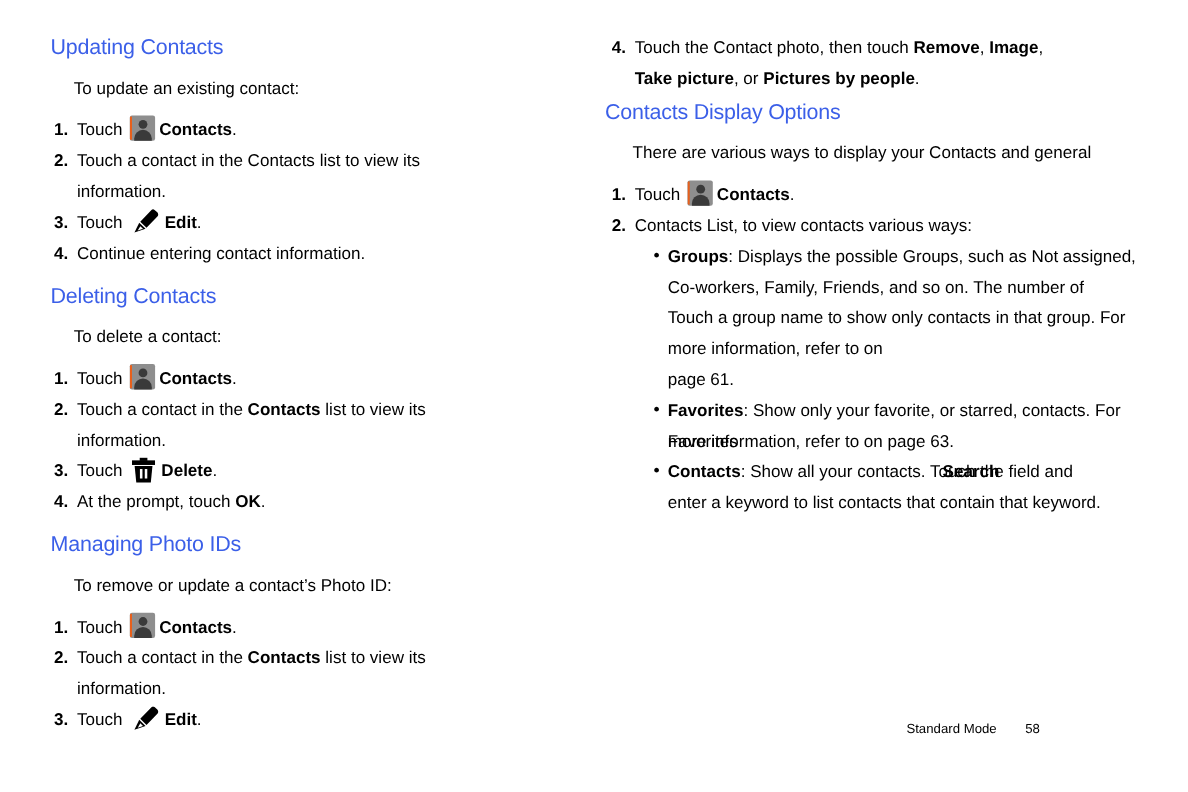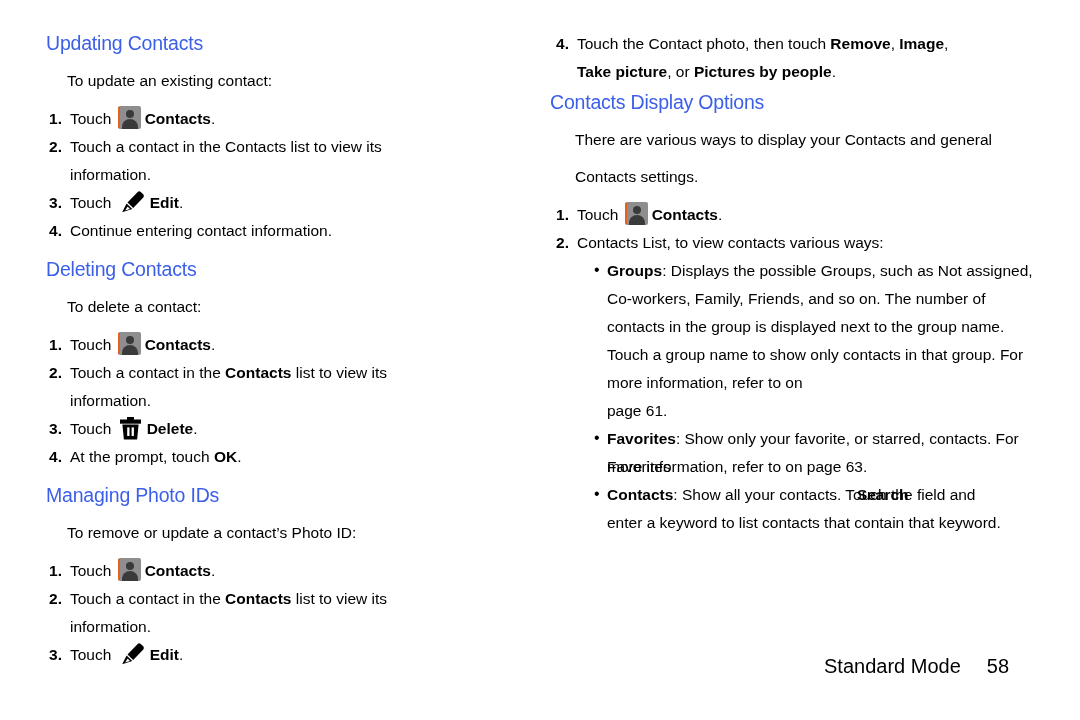--- a/index.html
+++ b/index.html
@@ -164,21 +164,21 @@
     white-space: nowrap;
   }
 
   .nowrap { white-space: nowrap; }
 
   
   .footer {
     position: absolute;
     left: 824px;
     top: 655px;
-    font-size: 20px;
+    font-size: 12px;
     white-space: nowrap;
   }
   .footer .pg { margin-left: 26px; }
   .sp-before-head { height: 11px; }
   .sp-small { height: 3px; }
 </style>
 </head>
 <body>
 
 <div class="page">
@@ -286,38 +286,36 @@
           <span class="num">4.</span>
           <span class="steptext nowrap"><span>Touch the Contact photo, then touch </span><b>Remove</b><span>, </span><b>Image</b><span>,</span></span>
           <span class="steptext nowrap"><b>Take picture</b><span>, or </span><b>Pictures by people</b><span>.</span></span>
         </li>
       </ol>
 
       <div class="sp-small"></div>
 
       <h2 class="heading">Contacts Display Options</h2>
       <p class="lead">There are various ways to display your Contacts and general</p>
-      <p class="lead">Contacts settings.</p>
 
       <ol class="steps">
         <li>
           <span class="num">1.</span>
           <span class="steptext"><span>Touch </span><span class="icon icon-contacts"><i class="head"></i><i class="body"></i></span><b>Contacts</b><span>.</span></span>
         </li>
         <li>
           <span class="num">2.</span>
           <span class="steptext nowrap">Contacts List, to view contacts various ways:</span>
 
           <ul class="bullets">
 
             <li>
               <span class="dot">•</span>
               <span class="steptext nowrap"><b>Groups</b><span>: Displays the possible Groups, such as Not assigned,</span></span>
               <span class="steptext nowrap">Co-workers, Family, Friends, and so on. The number of</span>
-              <span class="steptext nowrap">contacts in the group is displayed next to the group name.</span>
               <span class="steptext nowrap">Touch a group name to show only contacts in that group. For</span>
               <span class="steptext nowrap"><span class="ovl"><span class="under">more information, refer to </span></span><span> on</span></span>
               <span class="steptext nowrap">page 61.</span>
             </li>
 
             <li>
               <span class="dot">•</span>
               <span class="steptext nowrap"><b>Favorites</b><span>: Show only your favorite, or starred, contacts. For</span></span>
               <span class="steptext nowrap"><span class="ovl"><span class="under">more information, refer to </span><span class="over">Favorites</span></span><span> on page 63.</span></span>
             </li>

